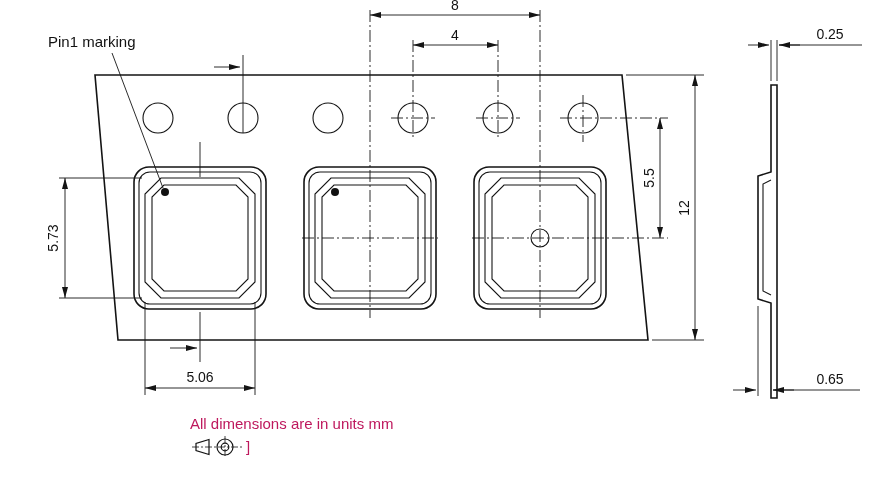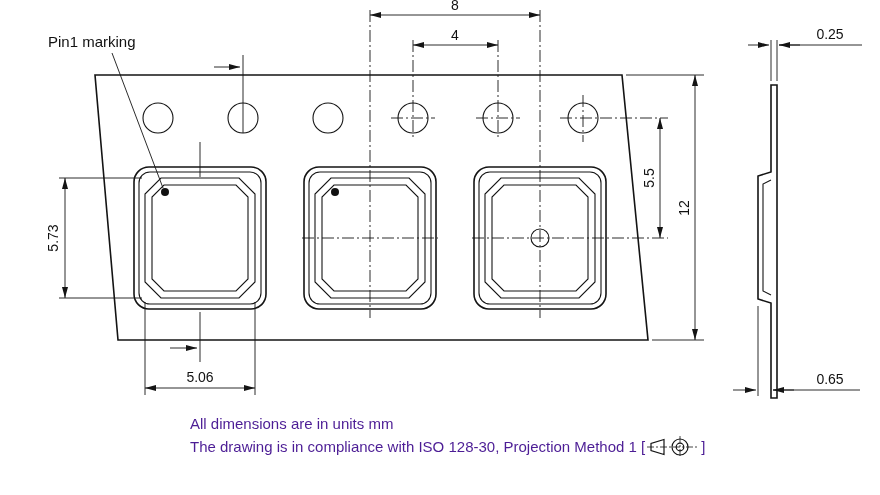--- a/index.html
+++ b/index.html
@@ -7,21 +7,21 @@
   .stage{position:relative;width:880px;height:495px;font-family:"Liberation Sans",sans-serif;background:#fff;}
   svg{display:block;}
   .ol{fill:none;stroke:#141414;stroke-width:1.6;}
   .ol2{fill:none;stroke:#141414;stroke-width:1.1;}
   .thin{fill:none;stroke:#141414;stroke-width:0.9;}
   .cl{fill:none;stroke:#141414;stroke-width:0.9;stroke-dasharray:12 3 2 3;}
   .dim{fill:none;stroke:#141414;stroke-width:0.9;}
   text.dtx{font-family:"Liberation Sans",sans-serif;font-size:14px;fill:#111;}
   text.ltx{font-family:"Liberation Sans",sans-serif;font-size:15px;fill:#111;}
   .dot{fill:#111;stroke:none;}
-  .notes{position:absolute;left:190px;top:412px;color:#4c1d95;font-size:15px;line-height:23px;}
+  .notes{position:absolute;left:190px;top:412px;color:#be185d;font-size:15px;line-height:23px;}
   .note-row{display:flex;align-items:center;white-space:pre;}
   .psym{margin:0 2px;}
 </style>
 </head>
 <body>
 
 <div class="stage">
 
 <svg width="880" height="495" viewBox="0 0 880 495">
   <defs>
@@ -150,21 +150,20 @@
     <text class="ltx" x="48" y="47" text-anchor="start">Pin1 marking</text>
     <line class="thin" x1="112" y1="53" x2="163" y2="188"></line>
   </g>
 </svg>
 
 <div class="notes">
   <div class="note-row">
     <span>All dimensions are in units mm</span>
   </div>
   <div class="note-row">
-    <span>The drawing is in compliance with ISO 128-30, Projection Method 1 [</span>
     <svg class="psym" width="52" height="22" viewBox="0 0 52 22">
       <line x1="0" y1="11" x2="52" y2="11" stroke="#141414" stroke-width="0.8" stroke-dasharray="7 2 2 2"></line>
       <line x1="33" y1="0" x2="33" y2="22" stroke="#141414" stroke-width="0.8" stroke-dasharray="7 2 2 2"></line>
       <path d="M4,7.5 L4,14.5 L17,18.5 L17,3.5 Z" fill="none" stroke="#141414" stroke-width="1.2"></path>
       <circle cx="33" cy="11" r="8" fill="none" stroke="#141414" stroke-width="1.2"></circle>
       <circle cx="33" cy="11" r="3.8" fill="none" stroke="#141414" stroke-width="1.2"></circle>
     </svg>
     <span>]</span>
   </div>
 </div>

